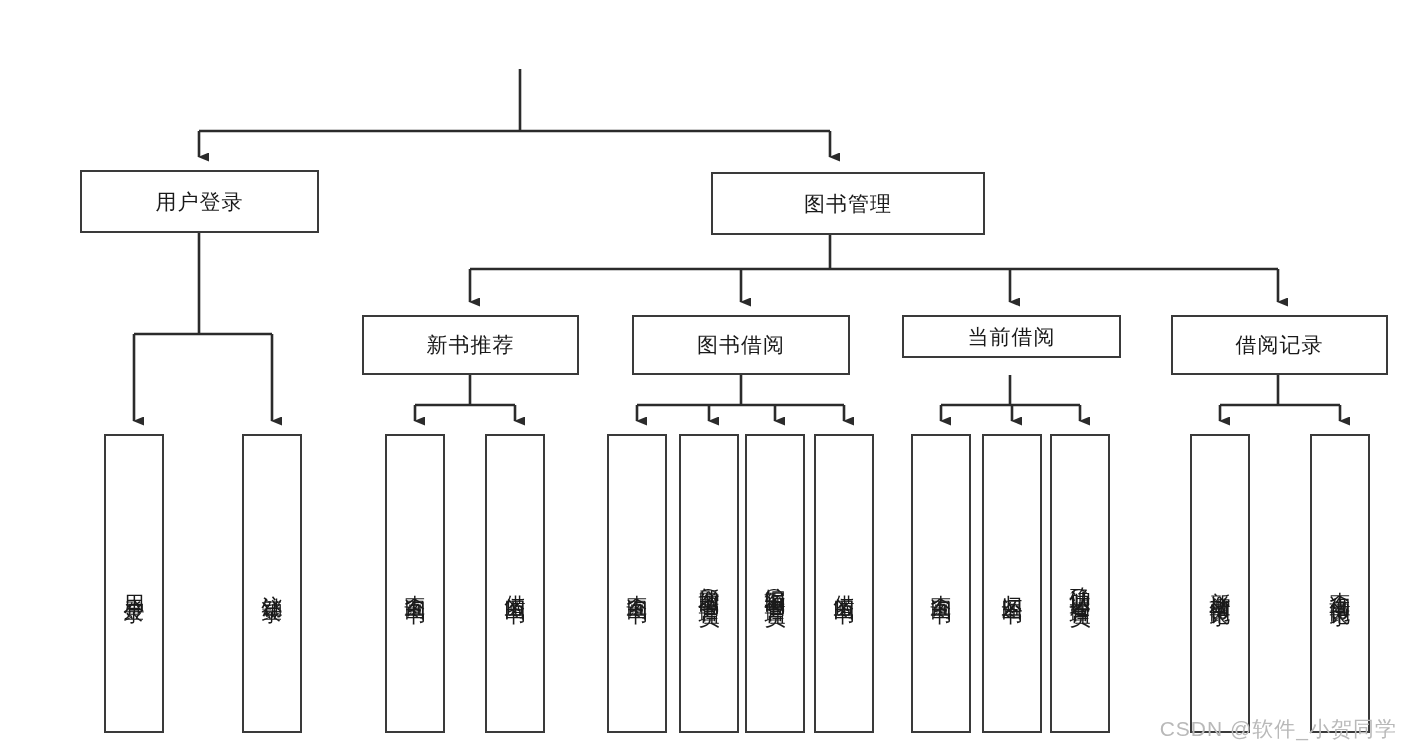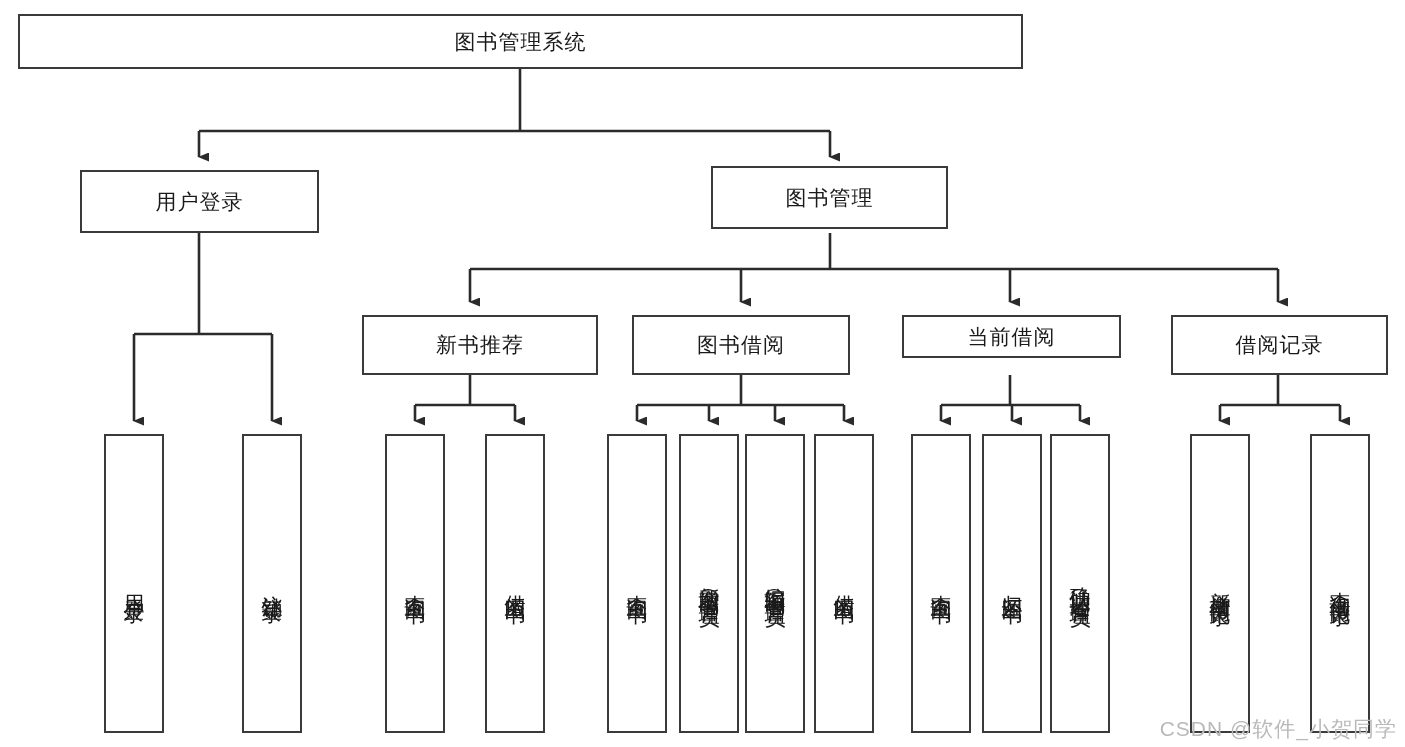--- a/index.html
+++ b/index.html
@@ -63,32 +63,29 @@
       <path d="M1012,405 L1012,421" marker-end="url(#arr)"></path>
       <path d="M1080,405 L1080,421" marker-end="url(#arr)"></path>
 
       <path d="M1278,375 L1278,405"></path>
       <path d="M1220,405 L1340,405"></path>
       <path d="M1220,405 L1220,421" marker-end="url(#arr)"></path>
       <path d="M1340,405 L1340,421" marker-end="url(#arr)"></path>
     </g>
   </svg>
 
-  <div class="node h" style="left:18px;top:14px;width:1005px;height:55px;">
-    <span>图书管理系统</span>
-  </div>
 
   <div class="node h" style="left:80px;top:170px;width:239px;height:63px;">
     <span>用户登录</span>
   </div>
-  <div class="node h" style="left:711px;top:166px;width:237px;height:63px;">
+  <div class="node h" style="left:711px;top:172px;width:274px;height:63px;">
     <span>图书管理</span>
   </div>
 
-  <div class="node h" style="left:362px;top:315px;width:236px;height:60px;">
+  <div class="node h" style="left:362px;top:315px;width:217px;height:60px;">
     <span>新书推荐</span>
   </div>
   <div class="node h" style="left:632px;top:315px;width:218px;height:60px;">
     <span>图书借阅</span>
   </div>
   <div class="node h" style="left:902px;top:315px;width:219px;height:43px;">
     <span>当前借阅</span>
   </div>
   <div class="node h" style="left:1171px;top:315px;width:217px;height:60px;font-family:Liberation Serif, serif;">
     <span>借阅记录</span>

